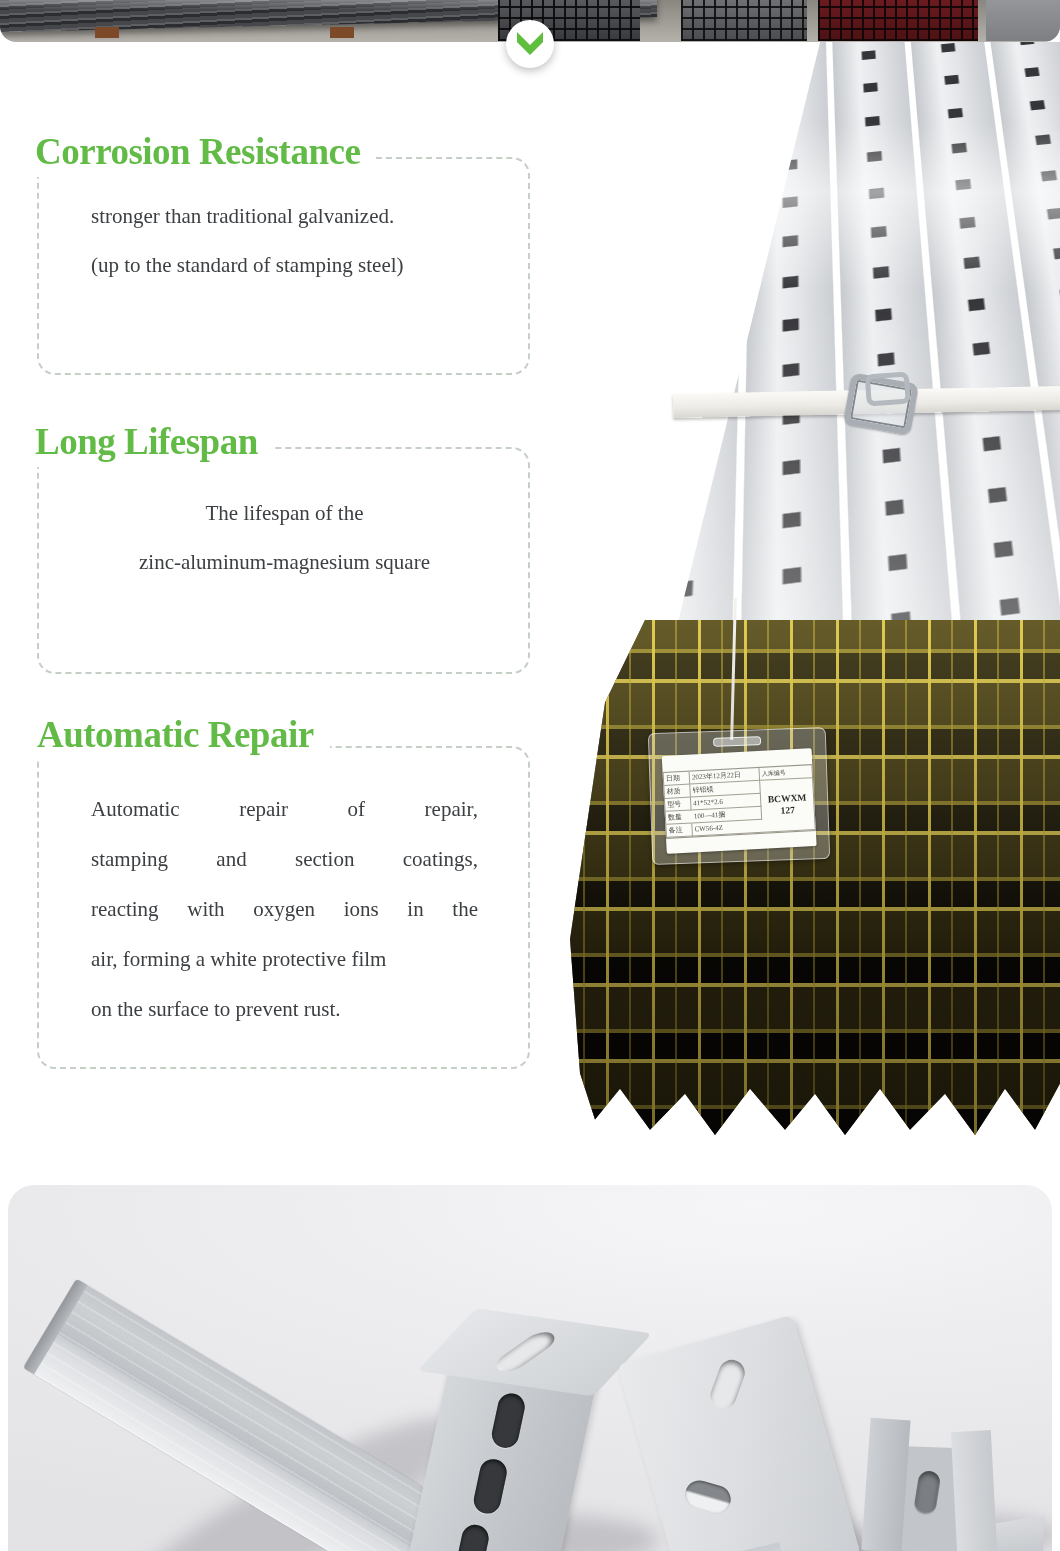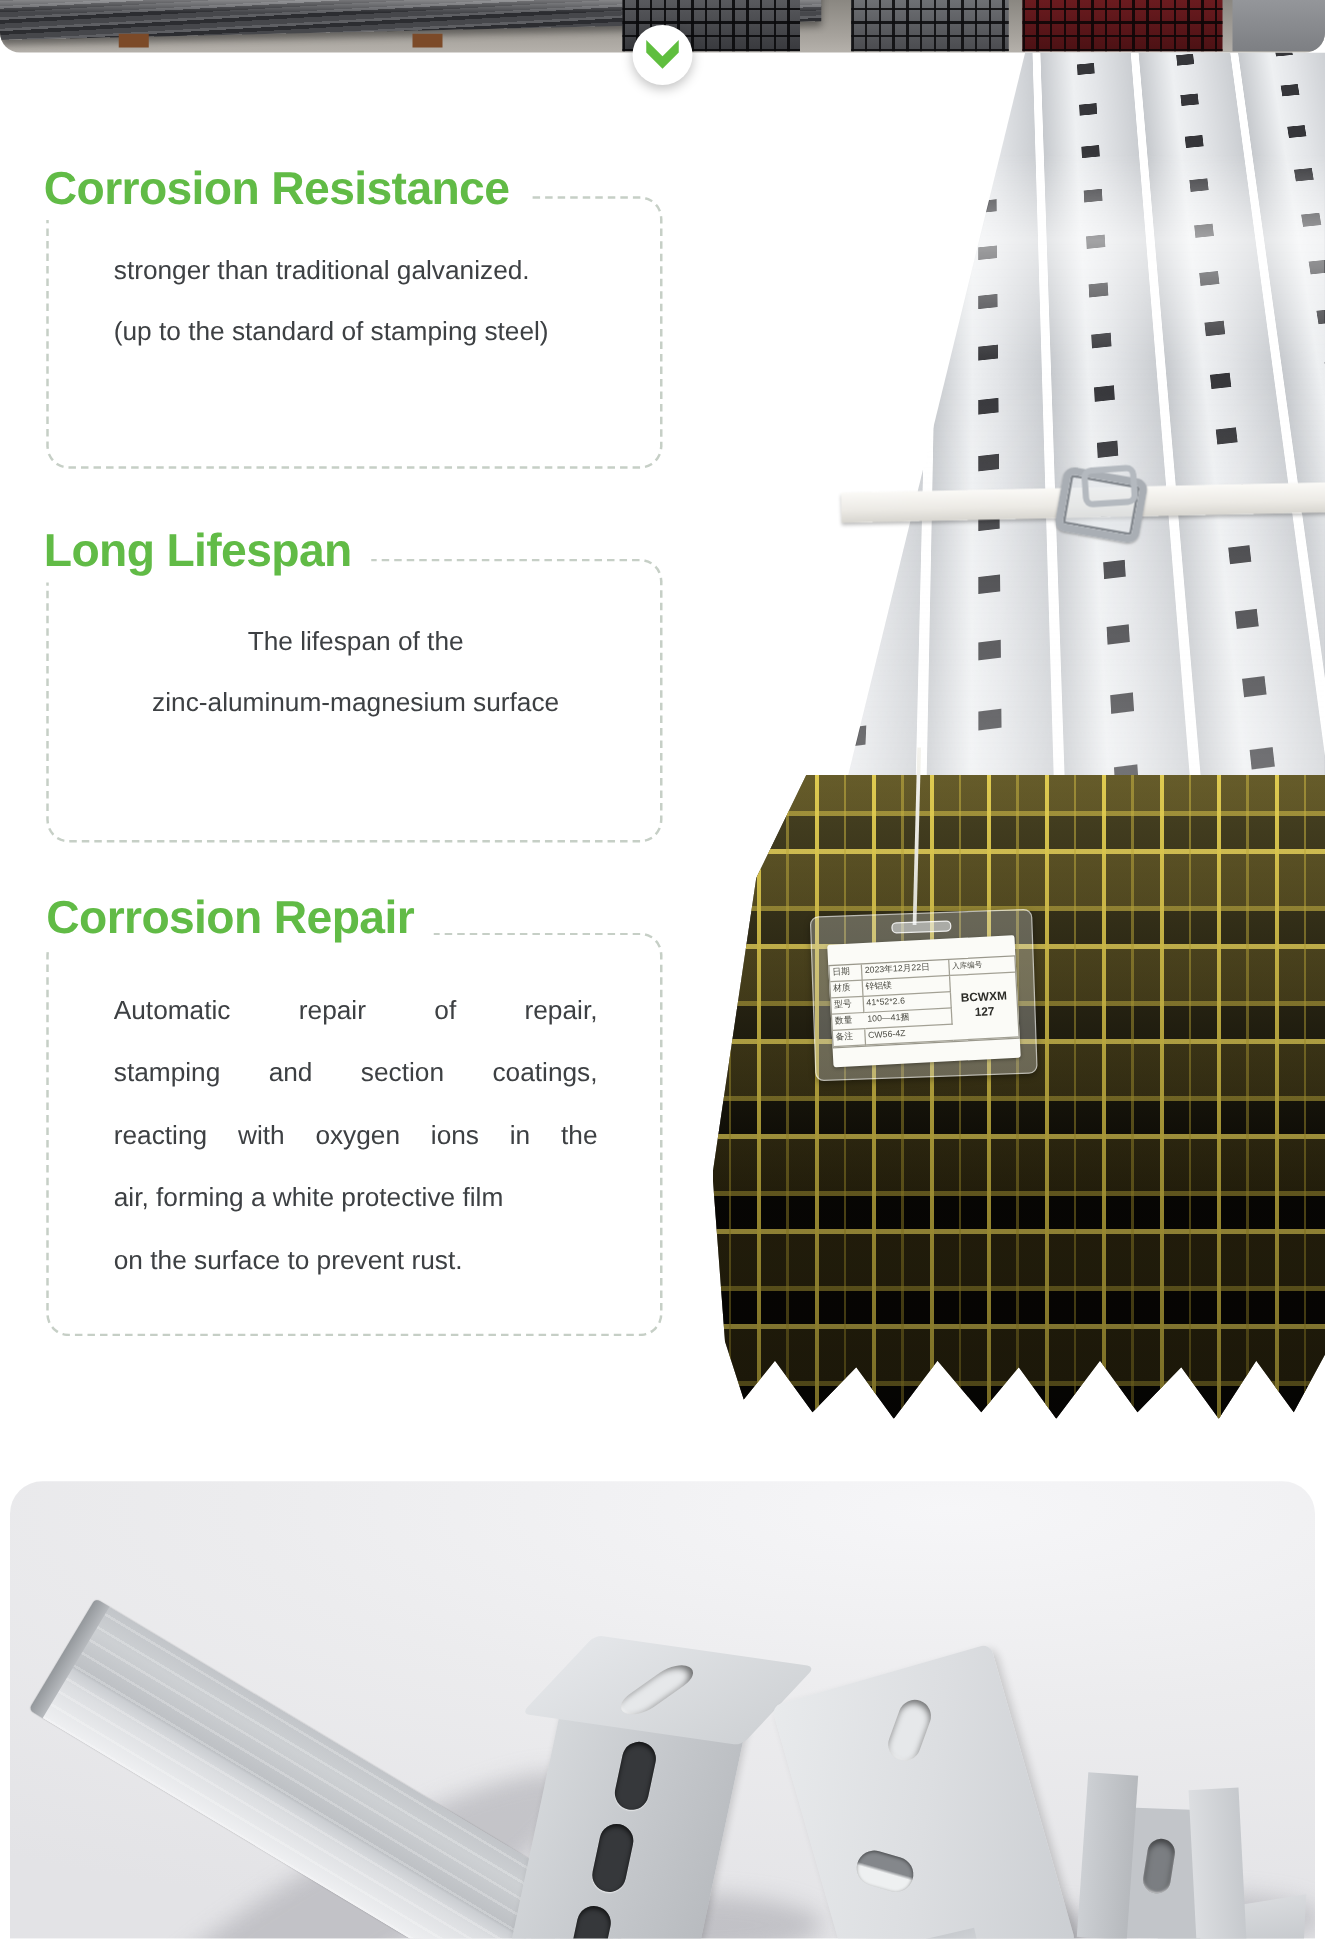--- a/index.html
+++ b/index.html
@@ -1,17 +1,17 @@
 <!DOCTYPE html>
 <html><head>
 <meta charset="utf-8">
 <style>
   html,body{margin:0;padding:0;background:#fff;}
   .page{position:relative;width:1060px;height:1551px;margin:0 auto;overflow:hidden;
-        background:#fff;font-family:Liberation Sans, sans-serif;}
+        background:#fff;font-family:Liberation Serif, serif;}
 
   
   .hero-strip{position:absolute;left:0;top:0;width:1060px;height:42px;
     border-radius:0 0 16px 16px;overflow:hidden;z-index:1;
     background:linear-gradient(180deg,#8a8781 0%,#a7a39d 70%,#b5b1ab 100%);}
   .hs-tubes-left{position:absolute;left:0;top:-4px;width:62%;height:36px;
     transform:skewY(-1.3deg);transform-origin:left top;
     background:repeating-linear-gradient(178deg,#5e5f63 0 2px,#2c2d31 2px 5px,#46474b 5px 9px);
     box-shadow:0 4px 6px rgba(20,20,20,.45);}
   .hs-tubes-sheen{position:absolute;left:0;top:0;width:62%;height:10px;
@@ -180,24 +180,24 @@
 
   <div class="feature-title" id="title-1">Corrosion Resistance</div>
   <div class="feature-box" id="box-1">
     <div class="line">stronger than traditional galvanized.</div>
     <div class="line">(up to the standard of stamping steel)</div>
   </div>
 
   <div class="feature-title" id="title-2">Long Lifespan</div>
   <div class="feature-box" id="box-2">
     <div class="line">The lifespan of the</div>
-    <div class="line">zinc-aluminum-magnesium surface</div>
-  </div>
-
-  <div class="feature-title" id="title-3">Corrosion Repair</div>
+    <div class="line">zinc-aluminum-magnesium square</div>
+  </div>
+
+  <div class="feature-title" id="title-3">Automatic Repair</div>
   <div class="feature-box" id="box-3">
     <div class="line stretch">Automatic repair of repair,</div>
     <div class="line stretch">stamping and section coatings,</div>
     <div class="line stretch">reacting with oxygen ions in the</div>
     <div class="line">air, forming a white protective film</div>
     <div class="line">on the surface to prevent rust.</div>
   </div>
 
   <div class="photo-channels">
     <div class="bundle">

